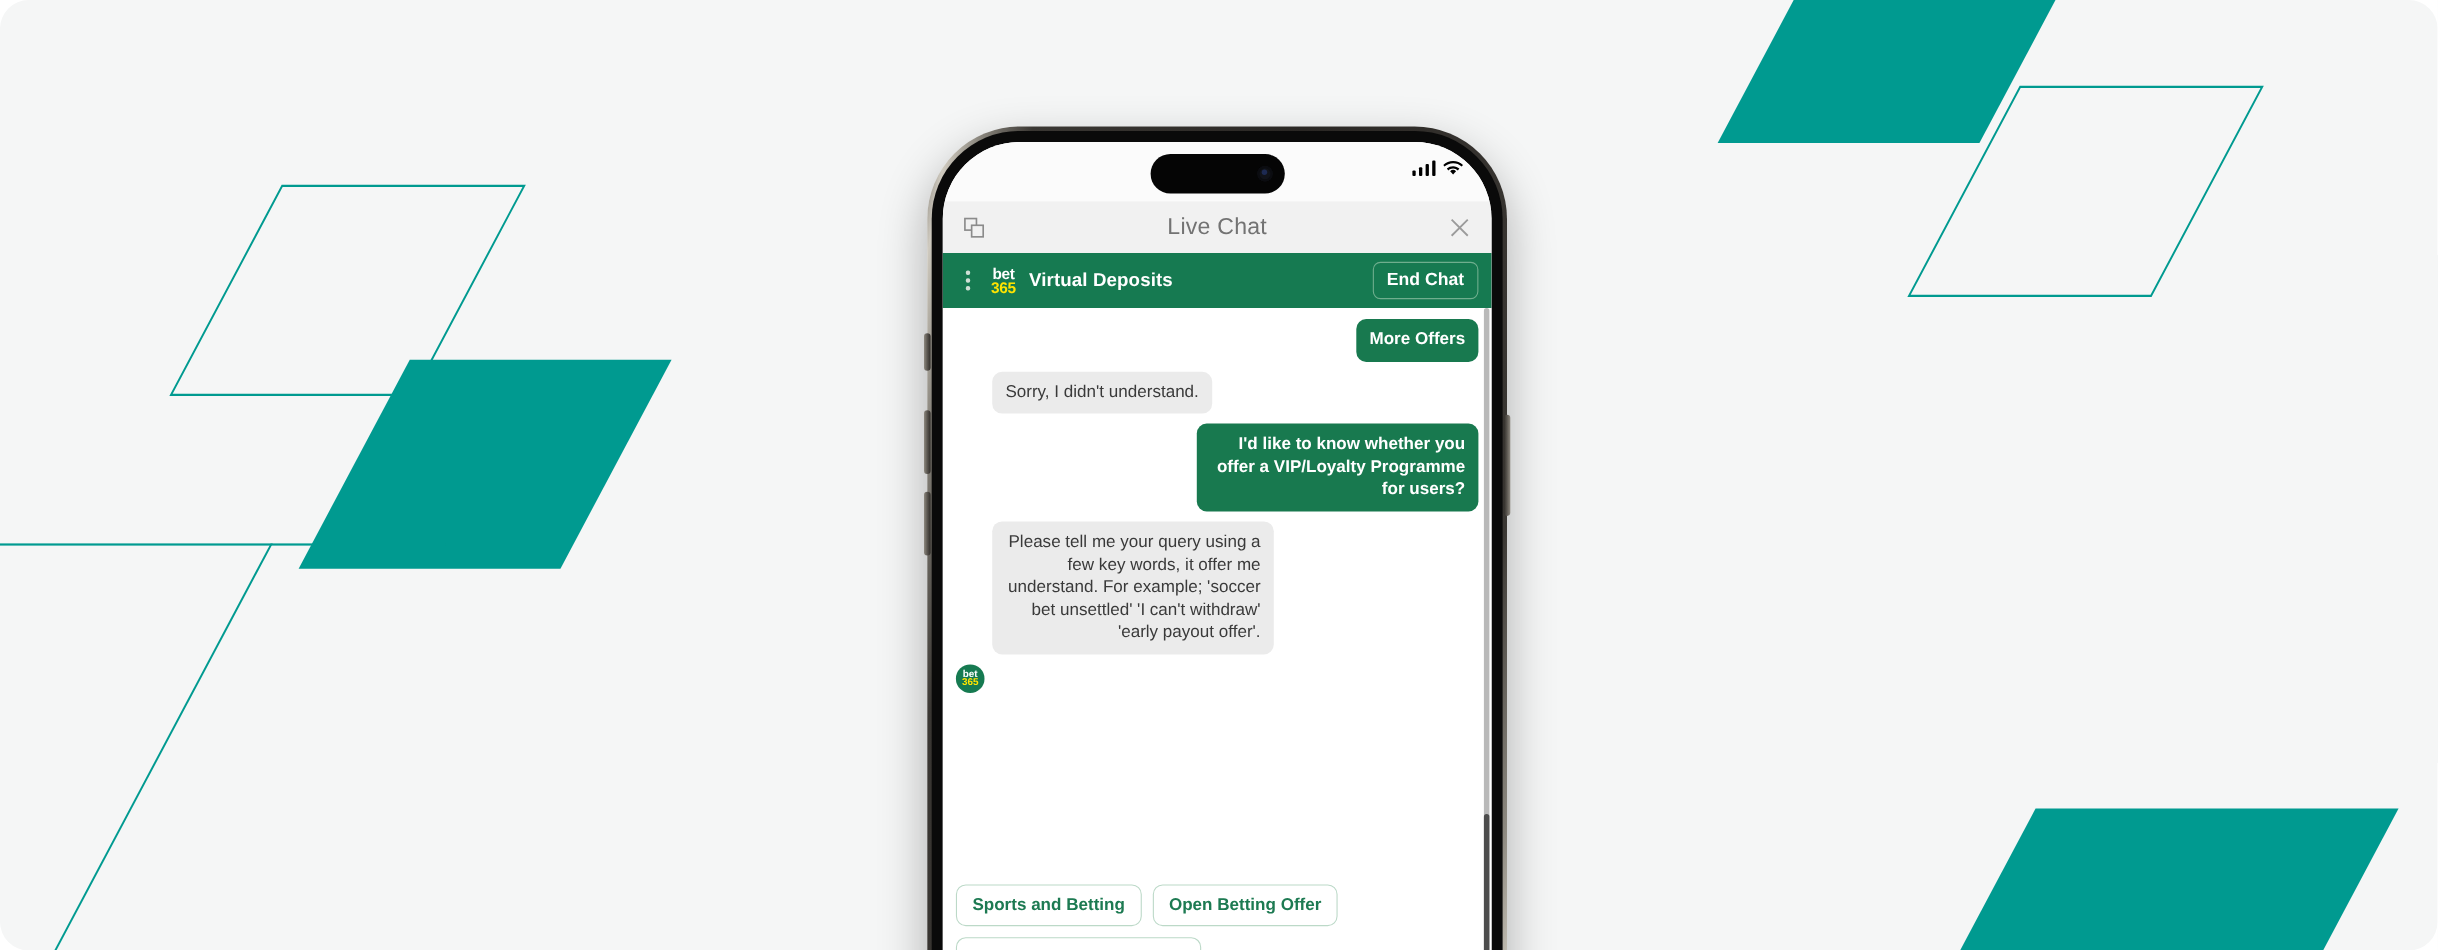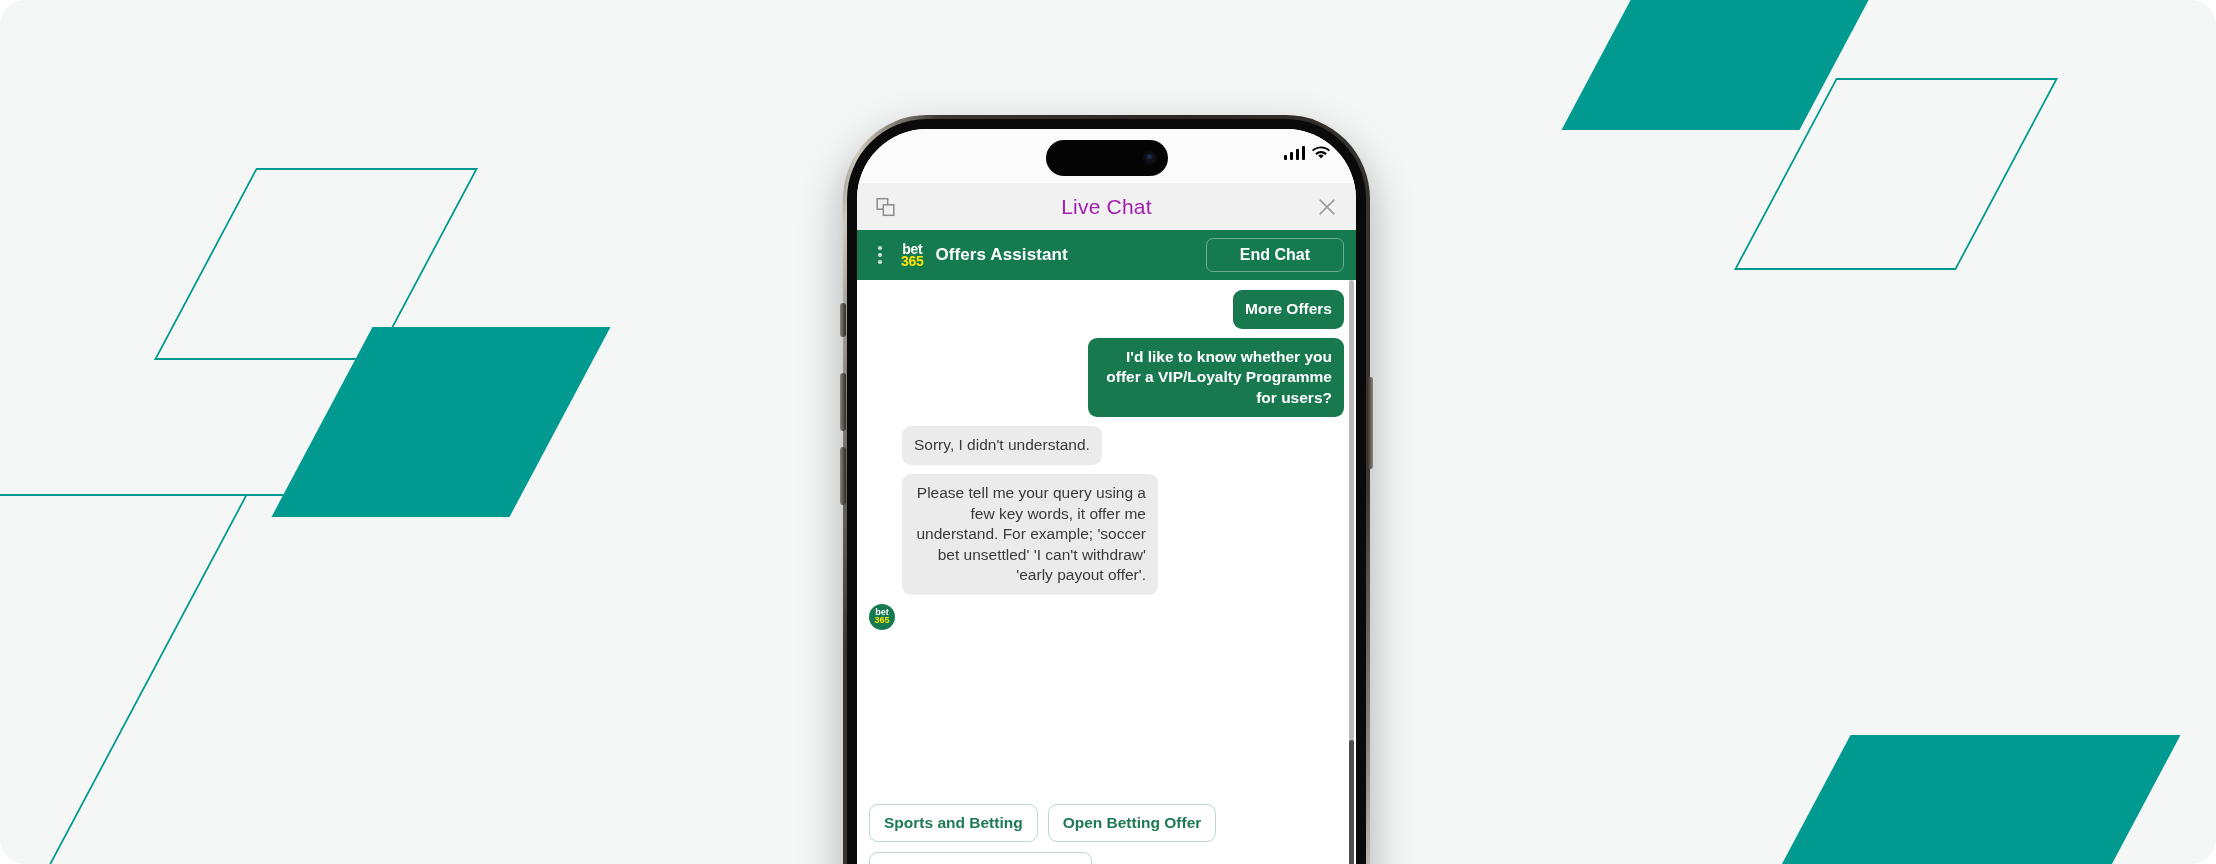--- a/index.html
+++ b/index.html
@@ -143,21 +143,21 @@
   .chat-titlebar {
     position: relative;
     height: 47px;
     background: #f1f1f1;
     display: flex;
     align-items: center;
     justify-content: center;
   }
   .chat-title {
     font-size: 21px;
-    color: #a21caf;
+    color: #737373;
     letter-spacing: .2px;
   }
   .minimize-icon {
     position: absolute;
     left: 18px;
     top: 50%;
     transform: translateY(-50%);
     width: 21px; height: 21px;
   }
   .close-icon {
@@ -207,21 +207,21 @@
     font-weight: 700;
     letter-spacing: .1px;
   }
   .end-chat-btn {
     flex: none;
     border: 1px solid #6fae8e;
     border-radius: 7px;
     color: #ffffff;
     font-size: 16px;
     font-weight: 700;
-    padding: 8px 33px;
+    padding: 8px 12px;
     background: transparent;
     line-height: 1;
   }
 
   
   .messages {
     position: relative;
     background: #ffffff;
     padding: 10px 12px 0 12px;
     height: 520px;
@@ -361,35 +361,35 @@
       <div class="assistant-bar">
         <div class="kebab">
           <span></span>
             <span></span>
             <span></span>
         </div>
         <div class="logo-b365">
           <span class="t1">bet</span>
           <span class="t2">365</span>
         </div>
-        <div class="assistant-name">Offers Assistant</div>
+        <div class="assistant-name">Virtual Deposits</div>
         <button class="end-chat-btn">End Chat</button>
       </div>
 
       <div class="chatpanel">
         <div class="messages" id="messages">
             <div class="row out">
               <div class="bubble out">More Offers</div>
             </div>
-            <div class="row out">
-              <div class="bubble out">I'd like to know whether you offer a VIP/Loyalty Programme for users?</div>
-            </div>
             <div class="row in">
               <div class="avatar-spacer"></div>
               <div class="bubble in">Sorry, I didn't understand.</div>
+            </div>
+            <div class="row out">
+              <div class="bubble out">I'd like to know whether you offer a VIP/Loyalty Programme for users?</div>
             </div>
             <div class="row in">
               <div class="avatar-spacer"></div>
               <div class="bubble in">Please tell me your query using a few key words, it offer me understand. For example; 'soccer bet unsettled' 'I can't withdraw' 'early payout offer'.</div>
             </div>
             <div class="row in">
               <div class="avatar">
                 <span class="t1">bet</span>
                 <span class="t2">365</span>
               </div>

